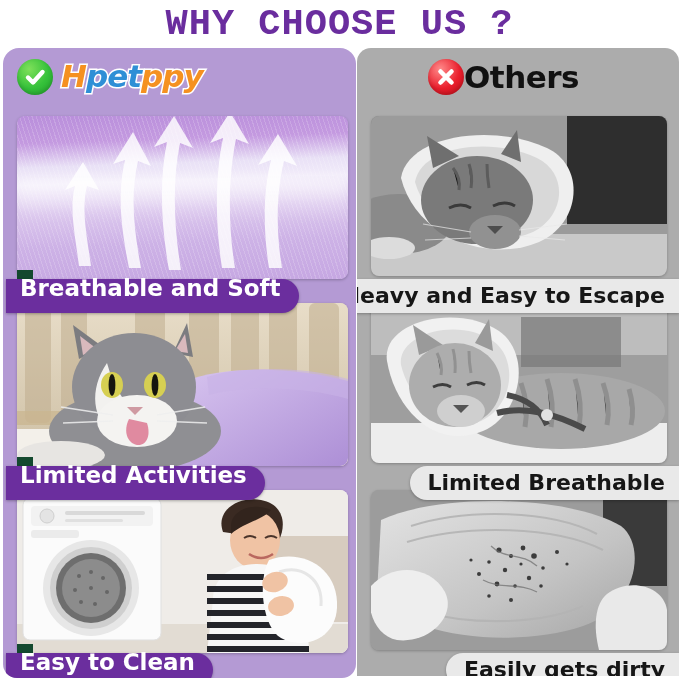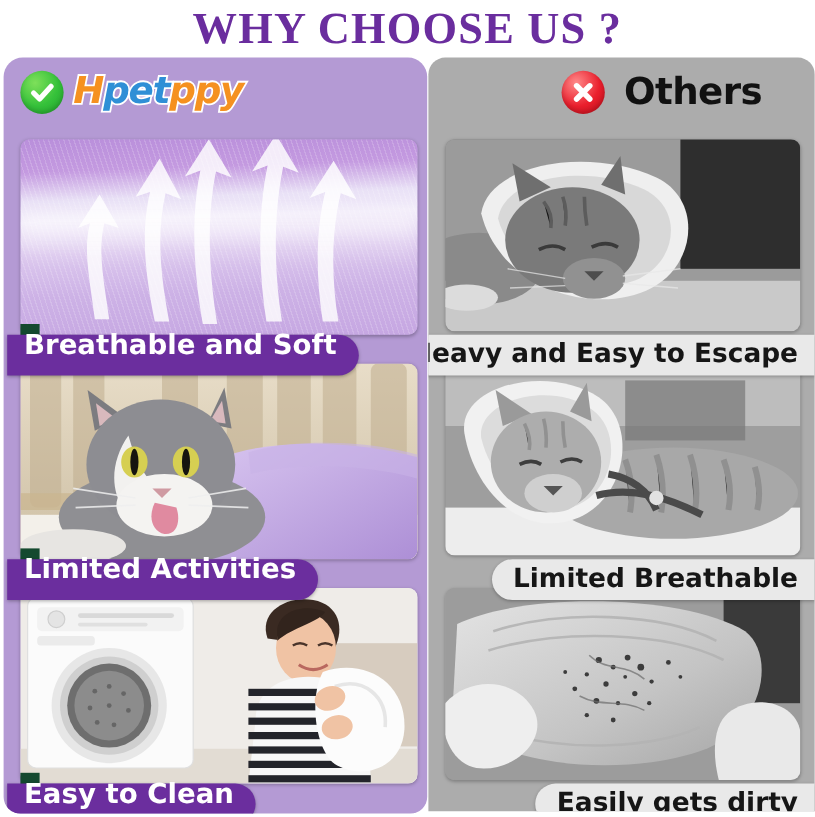--- a/index.html
+++ b/index.html
@@ -20,21 +20,21 @@
     display: flex;
     align-items: center;
     justify-content: center;
     background: #ffffff;
   }
   .title-text {
     font-size: 37px;
     font-weight: bold;
     color: #6a2d9e;
     letter-spacing: 1px;
-    font-family: Liberation Serif, serif;
+    font-family: Liberation Mono, monospace;
     white-space: nowrap;
   }
 
   
   .compare {
     position: absolute;
     top: 48px;
     left: 0;
     width: 679px;
     height: 633px;
@@ -68,22 +68,21 @@
     display: flex;
     align-items: center;
     padding-left: 14px;
     gap: 8px;
   }
   .brand-row-bad {
     height: 58px;
     display: flex;
     align-items: center;
     padding-left: 71px;
-    gap: 16px;
-    margin-left: 40px;
+    gap: 0;
   }
 
   .mark {
     width: 36px; height: 36px;
     border-radius: 50%;
     flex: none;
     display: flex; align-items: center; justify-content: center;
     position: relative;
   }
   .mark-check {

